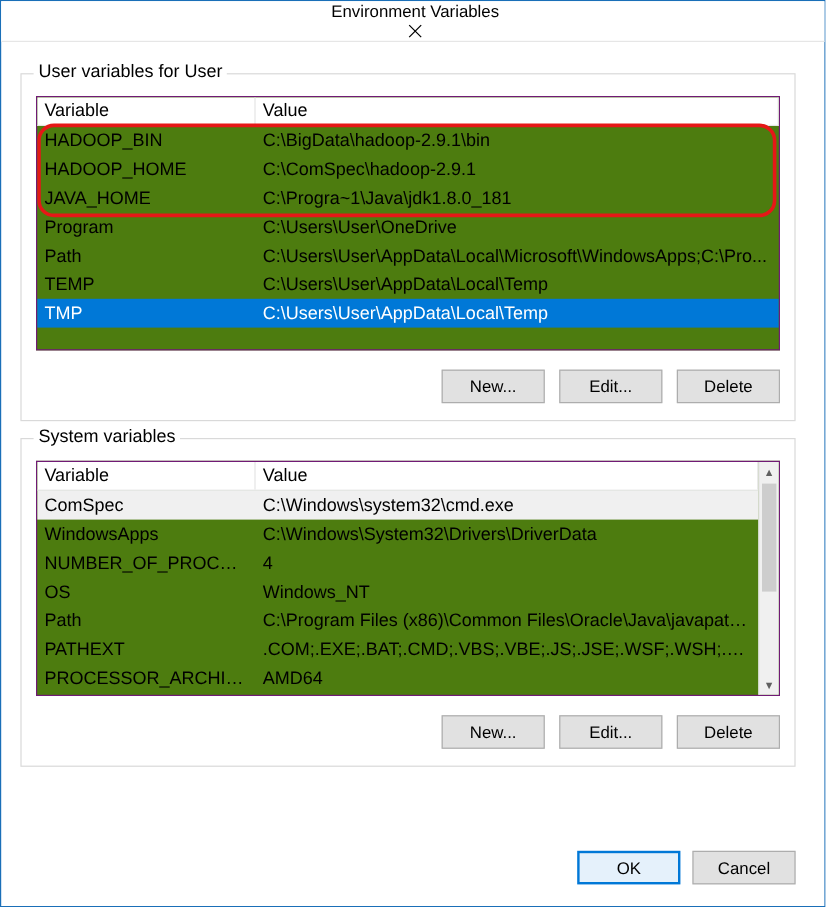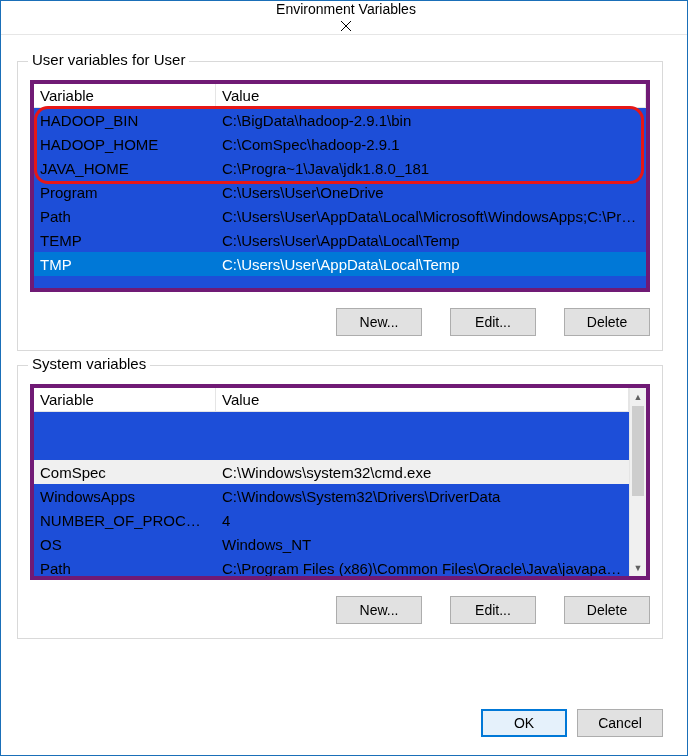--- a/index.html
+++ b/index.html
@@ -57,22 +57,22 @@
   .group:first-child { margin-top: 8px; }
   .group-label {
     position: absolute;
     top: -11px;
     left: 10px;
     background: #fff;
     padding: 0 4px;
     font-size: 15px;
   }
   .listbox {
-    border: 4px solid #701a75;
-    background: #1d4ed8;
+    border: 1px solid #701a75;
+    background: #4d7c0f;
     position: relative;
     text-decoration: underline;
   }
   .listbox.user {
     height: 212px;
   }
   .listbox.system {
     height: 196px;
   }
   .lb-inner {
@@ -133,21 +133,21 @@
   .scrollbar-v .thumb {
     position: absolute;
     left: 2px; right: 2px;
     top: 18px;
     height: 90px;
     background: #cdcdcd;
   }
   .btn-row {
     display: flex;
     justify-content: flex-end;
-    gap: 28px;
+    gap: 12px;
     margin-top: 16px;
   }
   .btn {
     min-width: 86px;
     height: 28px;
     padding: 0 18px;
     background: #e1e1e1;
     border: 1px solid #adadad;
     font-family: inherit;
     font-size: 14px;
@@ -238,21 +238,21 @@
     <div class="group">
       <div class="group-label">System variables</div>
 
       <div class="listbox system">
         <div class="lb-inner" style="right:17px;">
           <div class="lb-head">
             <div class="col var">Variable</div>
             <div class="col val">Value</div>
           </div>
           <div id="system-rows">
-              <div class="lb-row" style="background: rgb(240, 240, 240); margin-top: 48px;">
+              <div class="lb-row" style="background: rgb(240, 240, 240);">
                 <div class="col var">ComSpec</div>
                 <div class="col val">C:\Windows\system32\cmd.exe</div>
               </div>
               <div class="lb-row">
                 <div class="col var">WindowsApps</div>
                 <div class="col val">C:\Windows\System32\Drivers\DriverData</div>
               </div>
               <div class="lb-row">
                 <div class="col var">NUMBER_OF_PROCESSORS</div>
                 <div class="col val">4</div>

